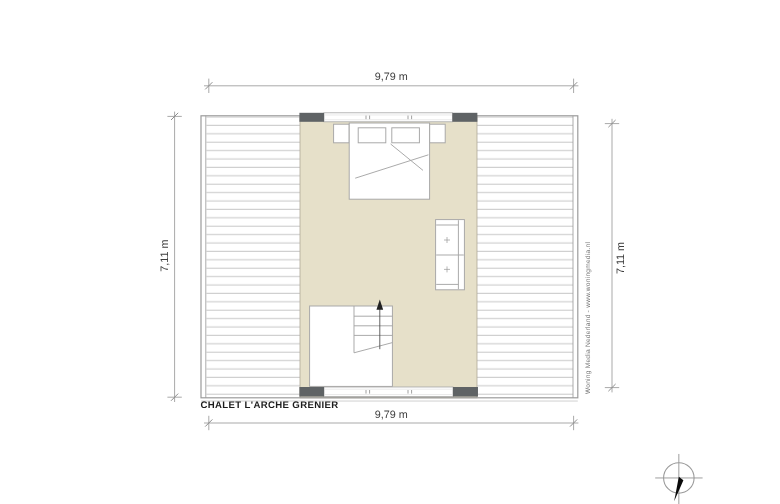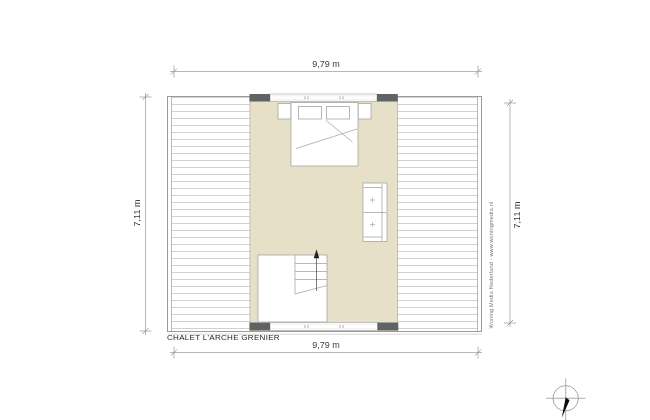--- a/index.html
+++ b/index.html
@@ -7,21 +7,21 @@
     position:relative;width:650px;height:420px;background:#fff;overflow:hidden;
     font-family:"Liberation Sans",sans-serif;
   }
   .stage svg{position:absolute;left:0;top:0;}
   .dim-text{
     position:absolute;font-size:9px;color:#3d3d3d;white-space:nowrap;
     transform:translate(-50%,-50%);
   }
   .dim-text.vert{transform:translate(-50%,-50%) rotate(-90deg);}
   .plan-title{
-    position:absolute;left:167px;top:333px;font-size:8px;font-weight:normal;
+    position:absolute;left:167px;top:333px;font-size:8px;font-weight:bold;
     color:#1c1c1c;letter-spacing:.3px;white-space:nowrap;
   }
   .watermark{
     position:absolute;left:491px;top:265px;font-size:5.5px;color:#7a7a7a;
     white-space:nowrap;transform:translate(-50%,-50%) rotate(-90deg);
     letter-spacing:.2px;
   }
 </style>
 </head>
 <body>

